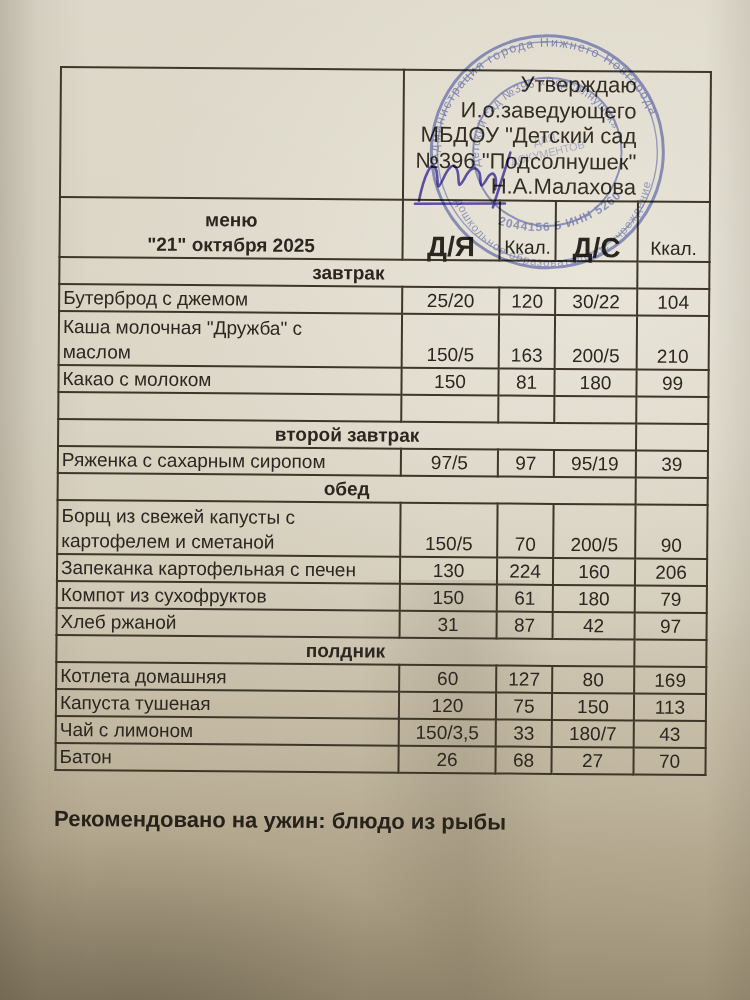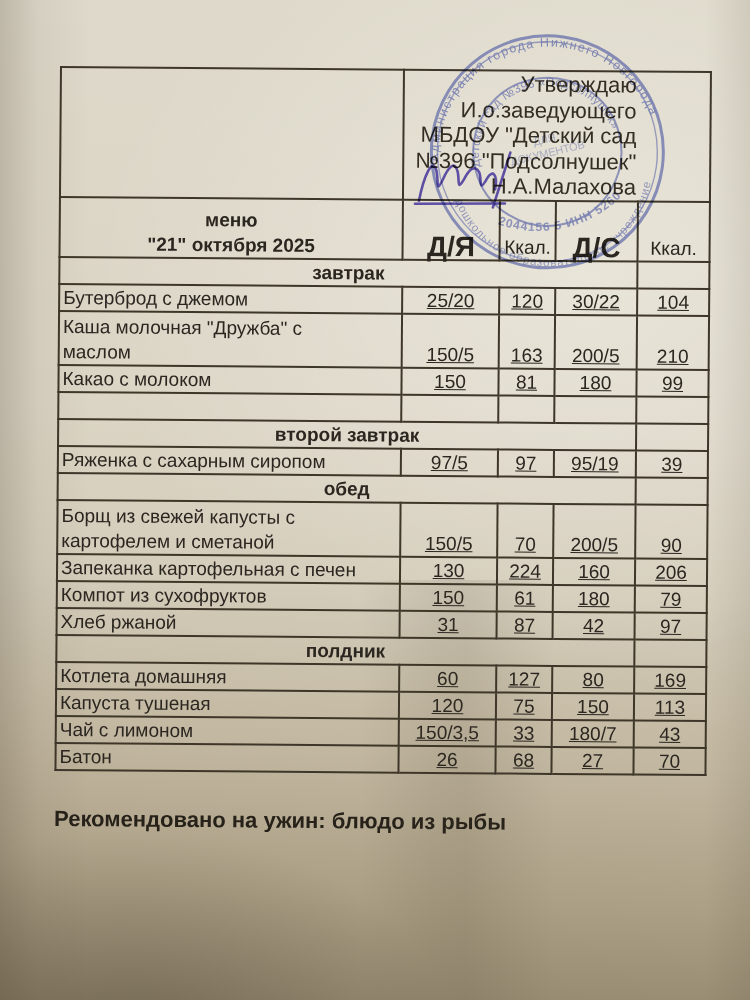--- a/index.html
+++ b/index.html
@@ -34,21 +34,21 @@
   .approval-line{font-size:22px; line-height:25.5px; text-align:right; padding-right:70px; color:#332d24; white-space:nowrap;}
 
   tr.row-head td{vertical-align:bottom;}
   td.c-title{text-align:center; font-weight:bold; font-size:20px; line-height:28px; height:58px; vertical-align:middle;}
   td.c-col{text-align:center; font-size:20px; padding-bottom:5px;}
   td.c-col.b{font-weight:bold; font-size:28px;}
 
   td.sec{font-weight:bold; font-size:20px; text-align:center; height:25px; vertical-align:middle;}
   td.sec-side{height:25px;}
   td.name{white-space:pre-line; overflow:hidden; vertical-align:bottom; height:25px;}
-  td.val{text-align:center; vertical-align:bottom; height:25px; padding-bottom:1px;text-decoration:underline;}
+  td.val{text-align:center; vertical-align:bottom; height:25px; padding-bottom:1px;}
   tr.tall td{height:52px;}
 
   .footer{
     position:absolute; left:60px; top:806px; width:600px;
     font-size:22px; font-weight:bold; color:#262119;
   }
   .stamp{position:absolute; left:421px; top:21px; mix-blend-mode:multiply; opacity:0.82; pointer-events:none;}
   .stamp text{fill:#5d67a8; font-family:"Liberation Sans", sans-serif;}
   .signature{position:absolute; left:408px; top:146px; mix-blend-mode:multiply; pointer-events:none;}
 </style>

